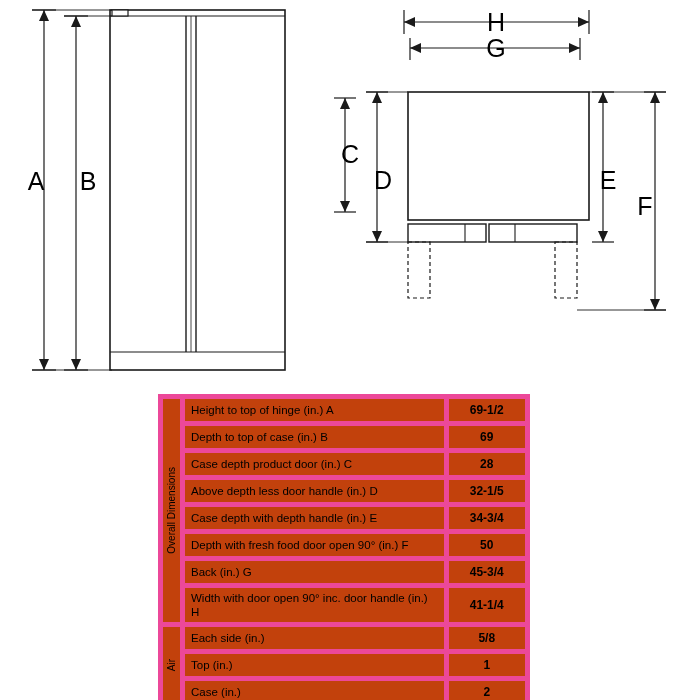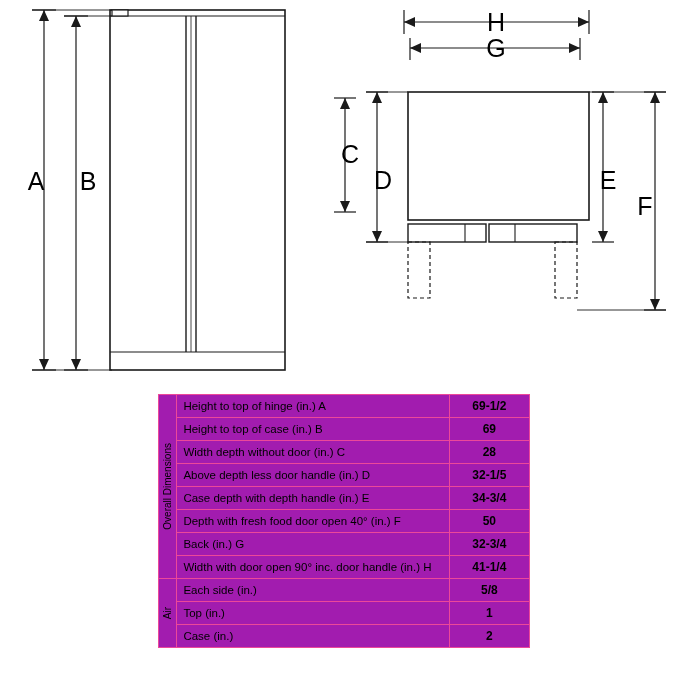--- a/index.html
+++ b/index.html
@@ -37,25 +37,25 @@
     position: absolute;
     left: 158px;
     top: 394px;
     width: 372px;
     border-collapse: collapse;
     font-size: 11.5px;
     font-family: "Liberation Sans", sans-serif;
     color: #000;
   }
   #spec-table td {
-    border: 1px solid #ec4899;
+    border: 5px solid #ec4899;
     padding: 3px 6px;
     height: 16px;
     line-height: 14px;
-    background: #a21caf;
+    background: #c2410c;
   }
   #spec-table td.group {
     width: 18px;
     padding: 0;
     text-align: center;
     vertical-align: middle;
   }
   #spec-table td.group .rot {
     display: block;
     writing-mode: vertical-rl;
@@ -211,42 +211,42 @@
   <table id="spec-table">
     <tbody>
       <tr>
         <td class="group" rowspan="8">
             <span class="rot">Overall Dimensions</span>
           </td>
         <td class="desc">Height to top of hinge (in.) A</td>
         <td class="val">69-1/2</td>
       </tr>
       <tr>
-        <td class="desc">Height to top of case (in.) B</td>
+        <td class="desc">Depth to top of case (in.) B</td>
         <td class="val">69</td>
       </tr>
       <tr>
-        <td class="desc">Width depth without door (in.) C</td>
+        <td class="desc">Case depth product door (in.) C</td>
         <td class="val">28</td>
       </tr>
       <tr>
         <td class="desc">Above depth less door handle (in.) D</td>
         <td class="val">32-1/5</td>
       </tr>
       <tr>
         <td class="desc">Case depth with depth handle (in.) E</td>
         <td class="val">34-3/4</td>
       </tr>
       <tr>
-        <td class="desc">Depth with fresh food door open 40° (in.) F</td>
+        <td class="desc">Depth with fresh food door open 90° (in.) F</td>
         <td class="val">50</td>
       </tr>
       <tr>
         <td class="desc">Back (in.) G</td>
-        <td class="val">32-3/4</td>
+        <td class="val">45-3/4</td>
       </tr>
       <tr>
         <td class="desc">Width with door open 90° inc. door handle (in.) H</td>
         <td class="val">41-1/4</td>
       </tr>
       <tr>
         <td class="group" rowspan="3">
             <span class="rot">Air</span>
           </td>
         <td class="desc">Each side (in.)</td>

